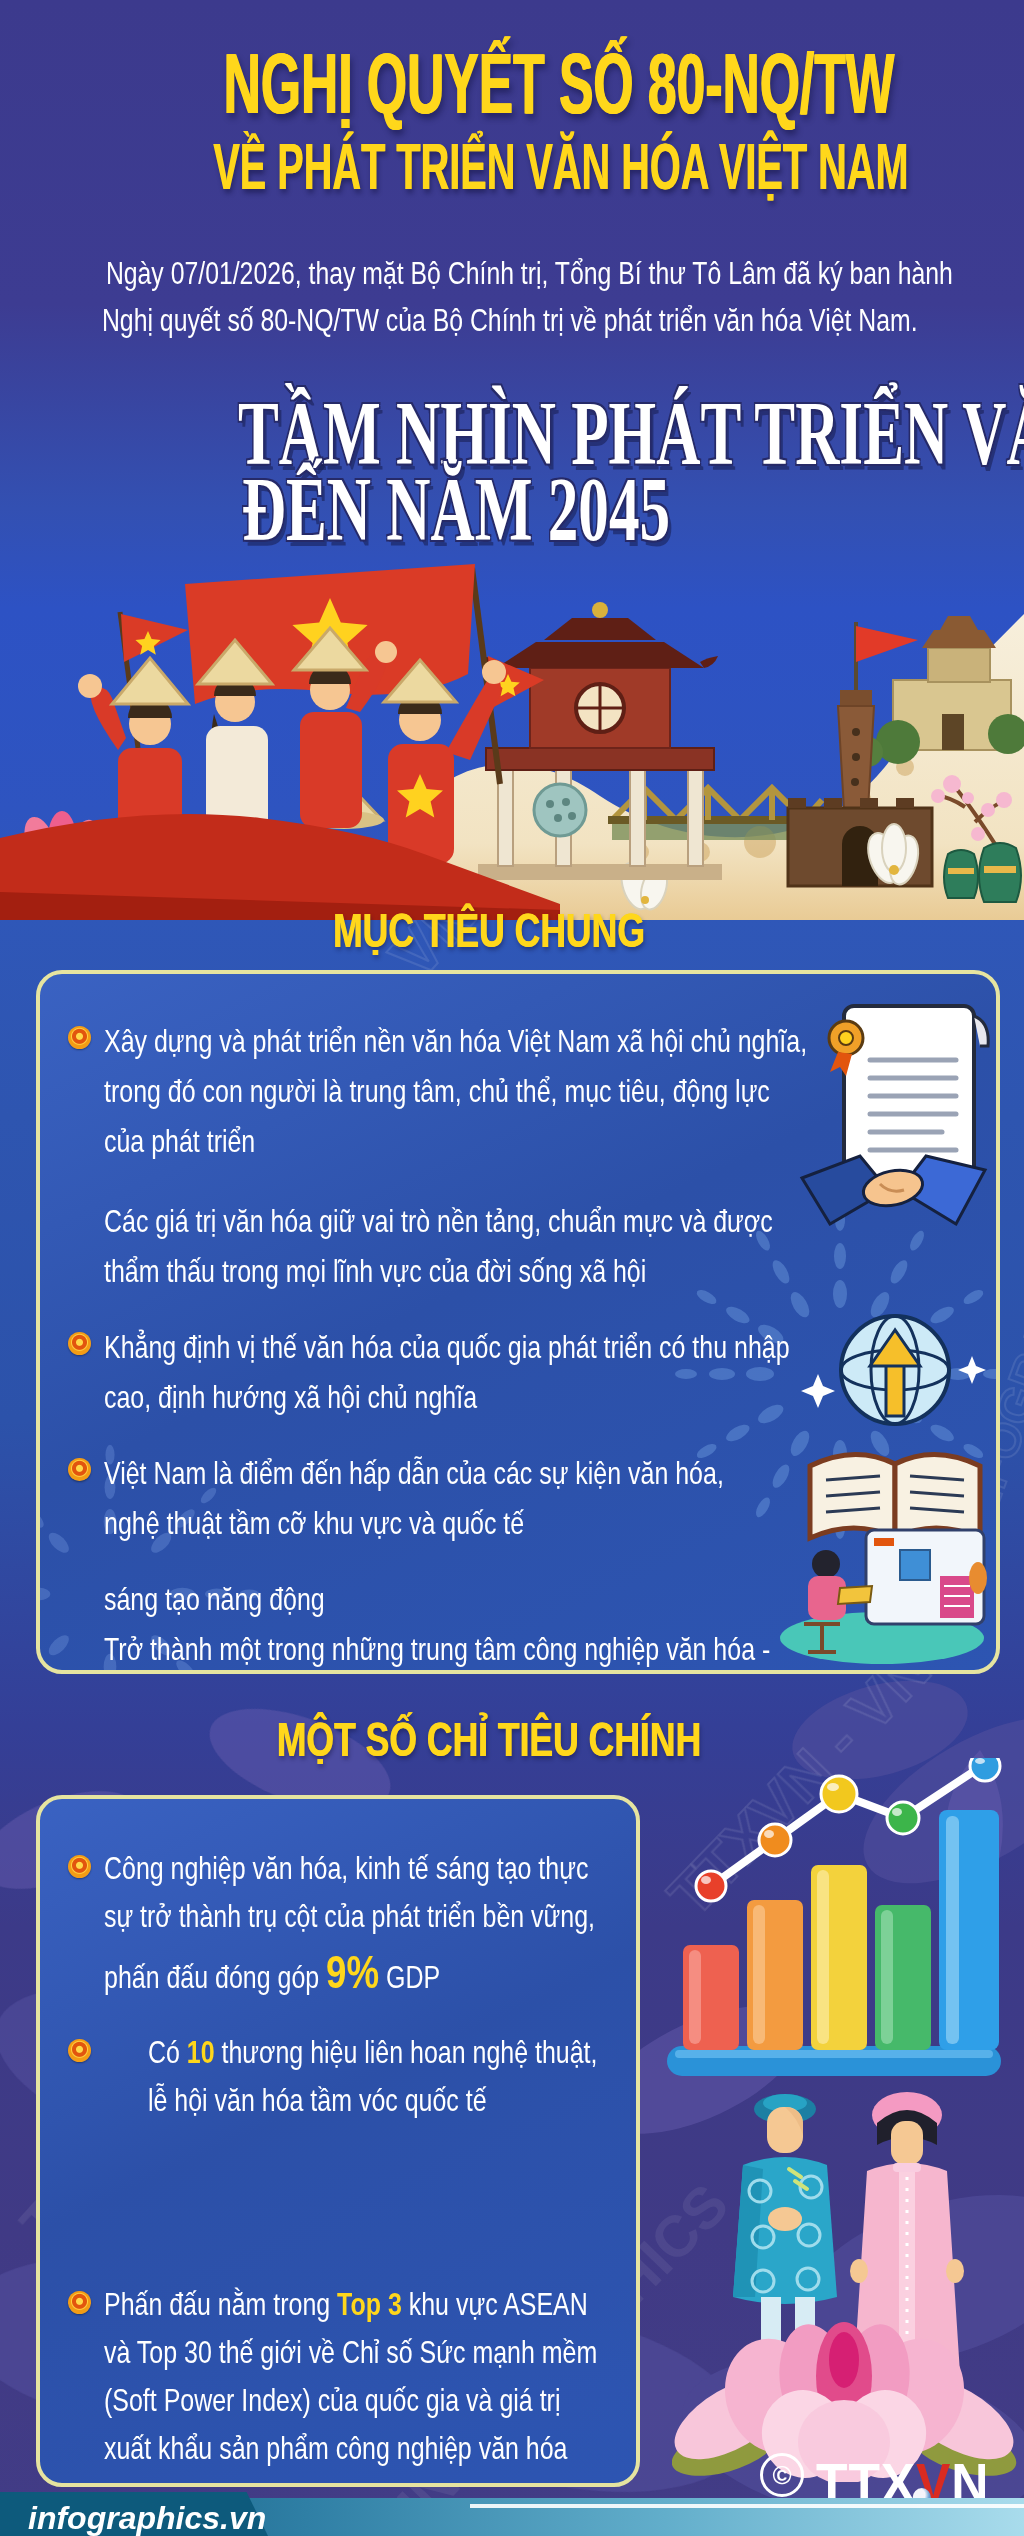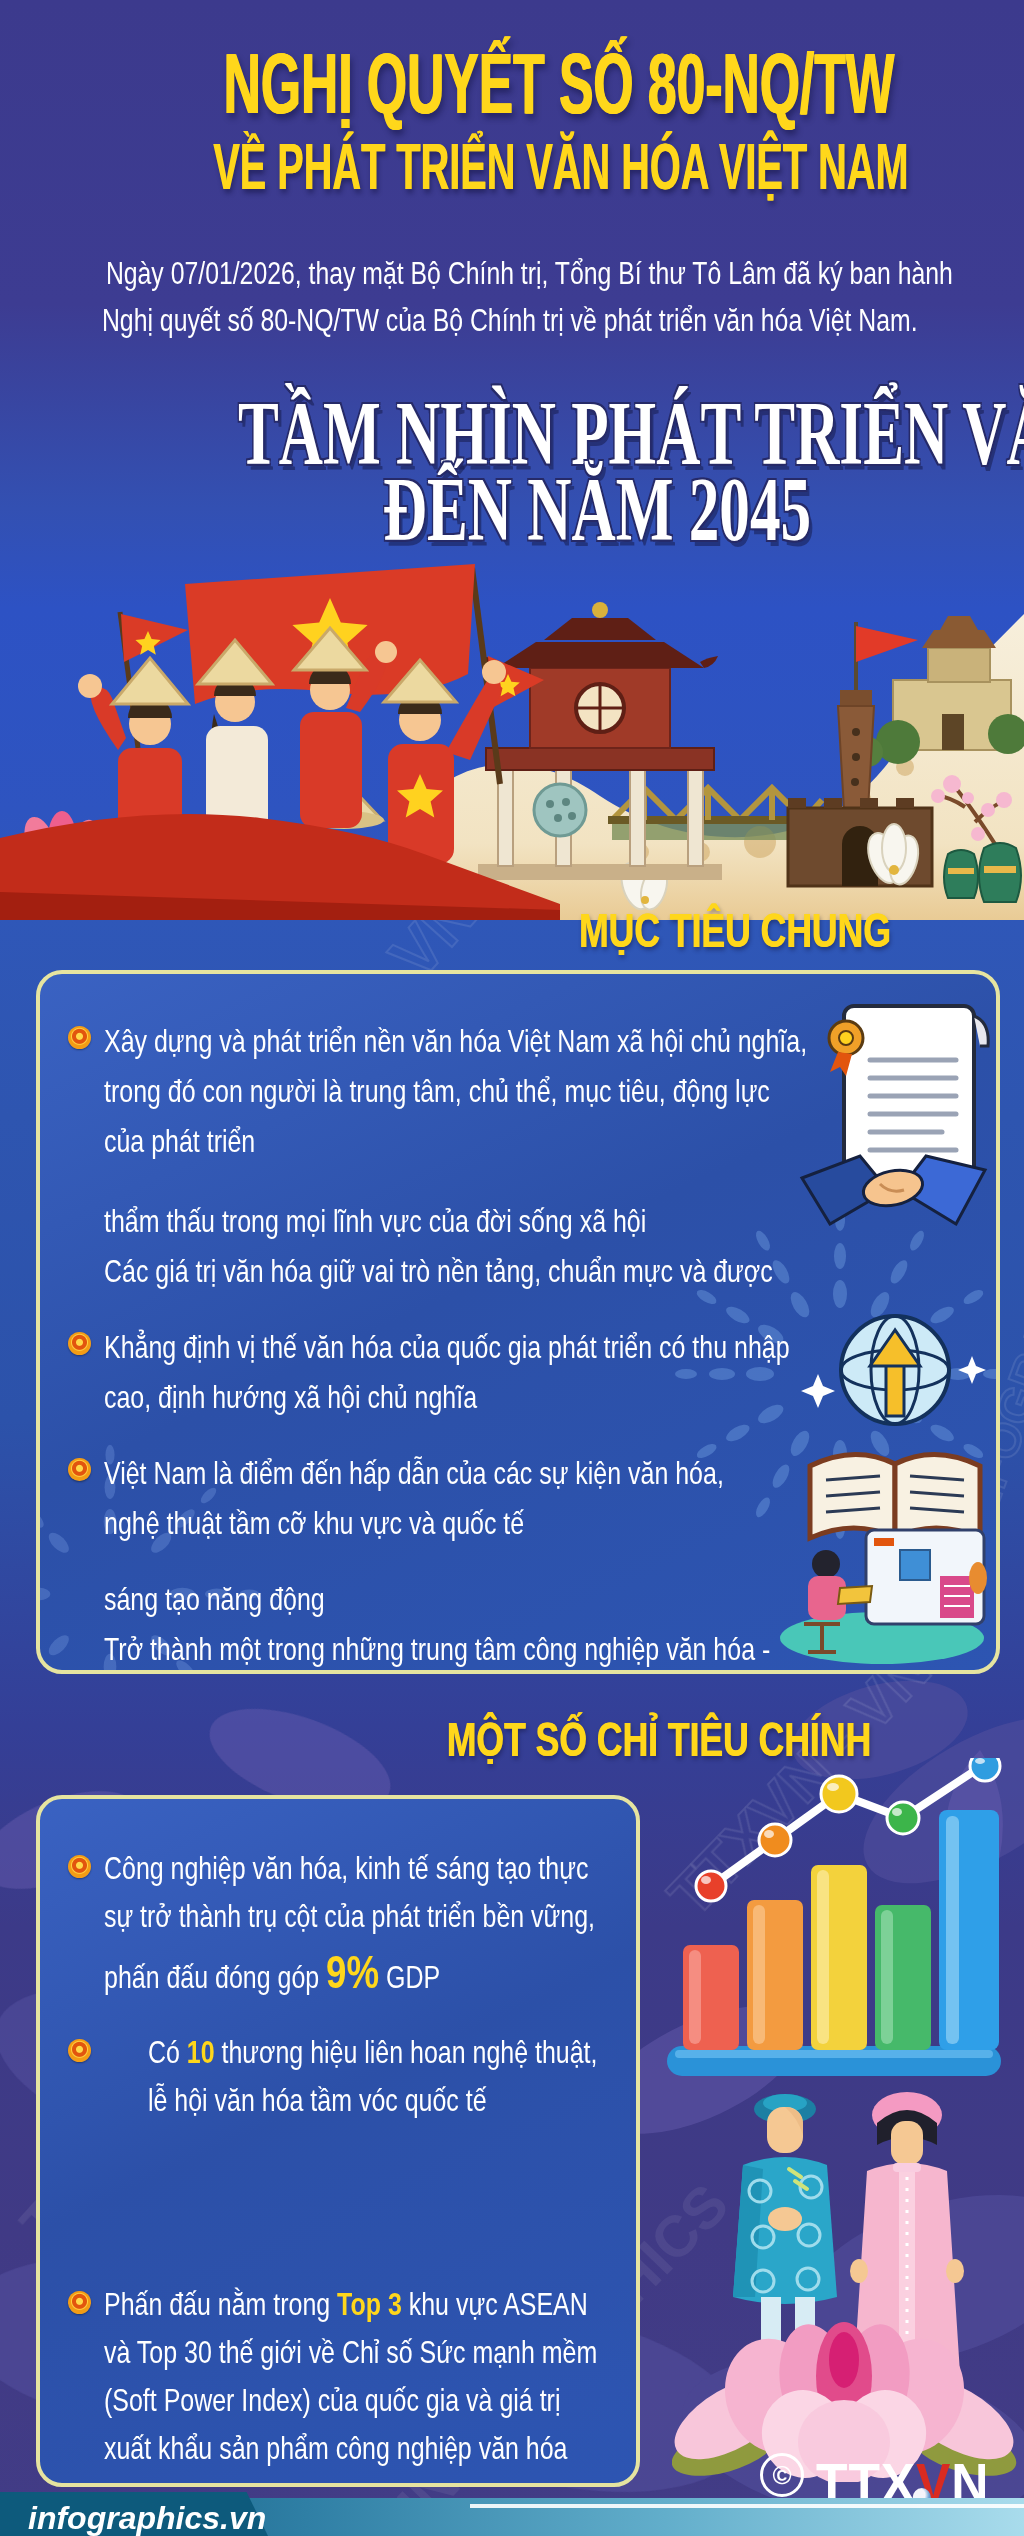--- a/index.html
+++ b/index.html
@@ -1,20 +1,20 @@
 <!DOCTYPE html>
 <html><head>
 <meta charset="utf-8">
 <style>
   html,body{margin:0;padding:0;background:#20205a;}
   #poster{position:relative;width:1024px;height:2536px;margin:0 auto;overflow:hidden;
     font-family:"Liberation Sans",sans-serif;
     background:linear-gradient(180deg,#3c3a8d 0%,#3d3c92 12%,#3350b2 20%,#2d52c4 24%,#2e54c0 32%,#2f57b8 36%,#2e55b0 44%,#2c52aa 56%,#343f97 68%,#3c3a88 76%,#403a85 88%,#423c86 100%);}
   .abs{position:absolute;}
-  .ctr{left:0;width:912px;text-align:right;}
+  .ctr{left:0;width:912px;text-align:center;}
   .scx{display:inline-block;transform-origin:50% 50%;white-space:nowrap;}
   .scl{display:inline-block;transform-origin:0 50%;white-space:nowrap;}
 
   .t1{top:34px;font-size:86px;font-weight:700;color:#ffd71b;letter-spacing:0;
       text-shadow:1px 0 0 #ffd71b,-1px 0 0 #ffd71b,4px 5px 8px rgba(12,12,50,.45);}
   .t1 .scx{transform:scaleX(.60);}
   .t2{top:130px;font-size:64px;font-weight:700;color:#ffd71b;
       text-shadow:1px 0 0 #ffd71b,3px 4px 7px rgba(12,12,50,.45);}
   .t2 .scx{transform:scaleX(.62);}
   .intro{color:#ffffff;font-size:31px;font-weight:400;}
@@ -320,22 +320,22 @@
       </g>
     </svg>
 
     <span class="bullet" style="left:28px;top:52px;"></span>
     <div class="p" style="left:64px;top:42px;">
       <div class="ln"><span class="scl">Xây dựng và phát triển nền văn hóa Việt Nam xã hội chủ nghĩa,</span></div>
       <div class="ln"><span class="scl">trong đó con người là trung tâm, chủ thể, mục tiêu, động lực</span></div>
       <div class="ln"><span class="scl">của phát triển</span></div>
     </div>
     <div class="p" style="left:64px;top:222px;">
+      <div class="ln"><span class="scl">Các giá trị văn hóa giữ vai trò nền tảng, chuẩn mực và được</span></div>
       <div class="ln"><span class="scl">thẩm thấu trong mọi lĩnh vực của đời sống xã hội</span></div>
-      <div class="ln"><span class="scl">Các giá trị văn hóa giữ vai trò nền tảng, chuẩn mực và được</span></div>
     </div>
     <span class="bullet" style="left:28px;top:358px;"></span>
     <div class="p" style="left:64px;top:348px;">
       <div class="ln"><span class="scl">Khẳng định vị thế văn hóa của quốc gia phát triển có thu nhập</span></div>
       <div class="ln"><span class="scl">cao, định hướng xã hội chủ nghĩa</span></div>
     </div>
     <span class="bullet" style="left:28px;top:484px;"></span>
     <div class="p" style="left:64px;top:474px;">
       <div class="ln"><span class="scl">Việt Nam là điểm đến hấp dẫn của các sự kiện văn hóa,</span></div>
       <div class="ln"><span class="scl">nghệ thuật tầm cỡ khu vực và quốc tế</span></div>

